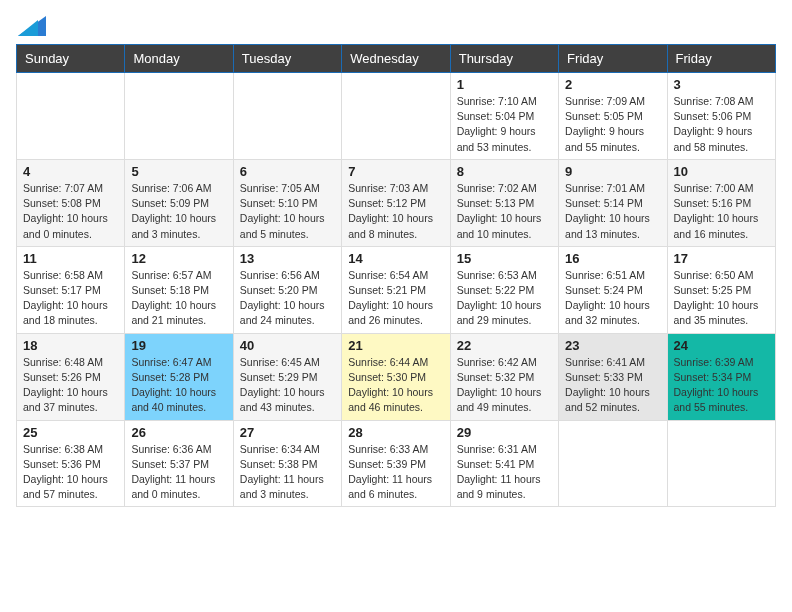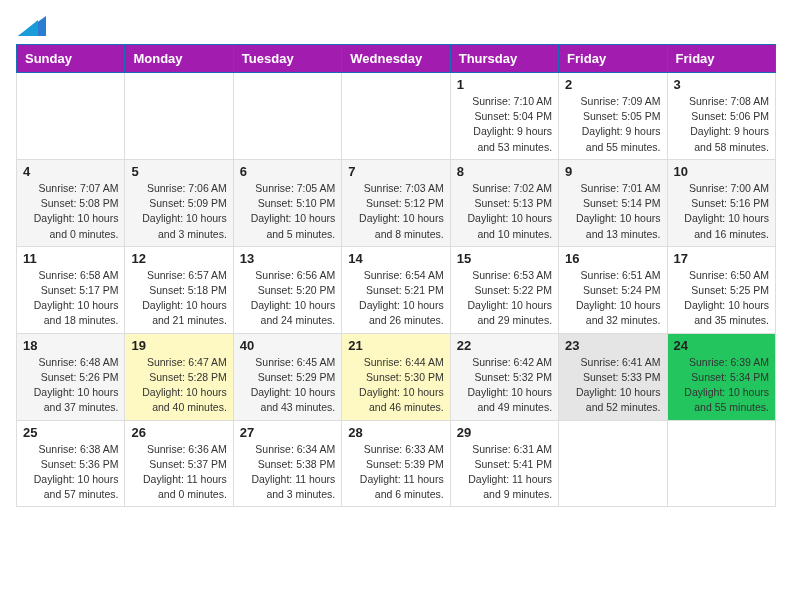--- a/index.html
+++ b/index.html
@@ -47,26 +47,26 @@
     .location {
       font-size: 16px;
       color: #555;
     }
     .calendar {
       width: 100%;
       border-collapse: collapse;
       border: 1px solid #ccc;
     }
     .calendar th {
-      background-color: #a21caf;
+      background-color: #404040;
       color: #fff;
       text-align: left;
       padding: 6px 8px;
       font-size: 13px;
-      font-weight: bold;
+      font-weight: normal;
       border: 1px solid #1a6bb5;
     }
     .calendar td {
       vertical-align: top;
       border: 1px solid #ddd;
       padding: 4px 6px;
       width: 108px;
       min-height: 80px;
       background: #fff;
       font-size: 11px;
@@ -78,21 +78,20 @@
     .day-number {
       font-size: 13px;
       font-weight: bold;
       color: #222;
       margin-bottom: 2px;
     }
     .day-info {
       font-size: 10.5px;
       color: #333;
       line-height: 1.45;
-      text-align: right;
     }
     .empty-cell {
       background: #fff !important;
     }
     .calendar tr:nth-child(even) .empty-cell {
       background: #f5f5f5 !important;
     }
   </style>
 </head>
 <body>
@@ -205,41 +204,41 @@
         <td>
           <div class="day-number">17</div>
           <div class="day-info">Sunrise: 6:50 AM<br>Sunset: 5:25 PM<br>Daylight: 10 hours<br>and 35 minutes.</div>
         </td>
       </tr>
       <tr>
         <td style="background: rgb(245, 245, 245);">
           <div class="day-number">18</div>
           <div class="day-info">Sunrise: 6:48 AM<br>Sunset: 5:26 PM<br>Daylight: 10 hours<br>and 37 minutes.</div>
         </td>
-        <td style="background: #fef9c3;">
+        <td style="background: #7dd3fc;">
           <div class="day-number">19</div>
           <div class="day-info">Sunrise: 6:47 AM<br>Sunset: 5:28 PM<br>Daylight: 10 hours<br>and 40 minutes.</div>
         </td>
         <td style="background: rgb(245, 245, 245);">
           <div class="day-number">40</div>
           <div class="day-info">Sunrise: 6:45 AM<br>Sunset: 5:29 PM<br>Daylight: 10 hours<br>and 43 minutes.</div>
         </td>
         <td style="background: #fef9c3;">
           <div class="day-number">21</div>
           <div class="day-info">Sunrise: 6:44 AM<br>Sunset: 5:30 PM<br>Daylight: 10 hours<br>and 46 minutes.</div>
         </td>
         <td style="background: rgb(245, 245, 245); margin-left: 25px;">
           <div class="day-number">22</div>
           <div class="day-info">Sunrise: 6:42 AM<br>Sunset: 5:32 PM<br>Daylight: 10 hours<br>and 49 minutes.</div>
         </td>
         <td style="background: #e5e5e5;">
           <div class="day-number">23</div>
           <div class="day-info">Sunrise: 6:41 AM<br>Sunset: 5:33 PM<br>Daylight: 10 hours<br>and 52 minutes.</div>
         </td>
-        <td style="background: #22c55e; margin-top: 18px;">
+        <td style="background: #14b8a6; margin-top: 18px;">
           <div class="day-number">24</div>
           <div class="day-info">Sunrise: 6:39 AM<br>Sunset: 5:34 PM<br>Daylight: 10 hours<br>and 55 minutes.</div>
         </td>
       </tr>
       <tr>
         <td>
           <div class="day-number">25</div>
           <div class="day-info">Sunrise: 6:38 AM<br>Sunset: 5:36 PM<br>Daylight: 10 hours<br>and 57 minutes.</div>
         </td>
         <td>

